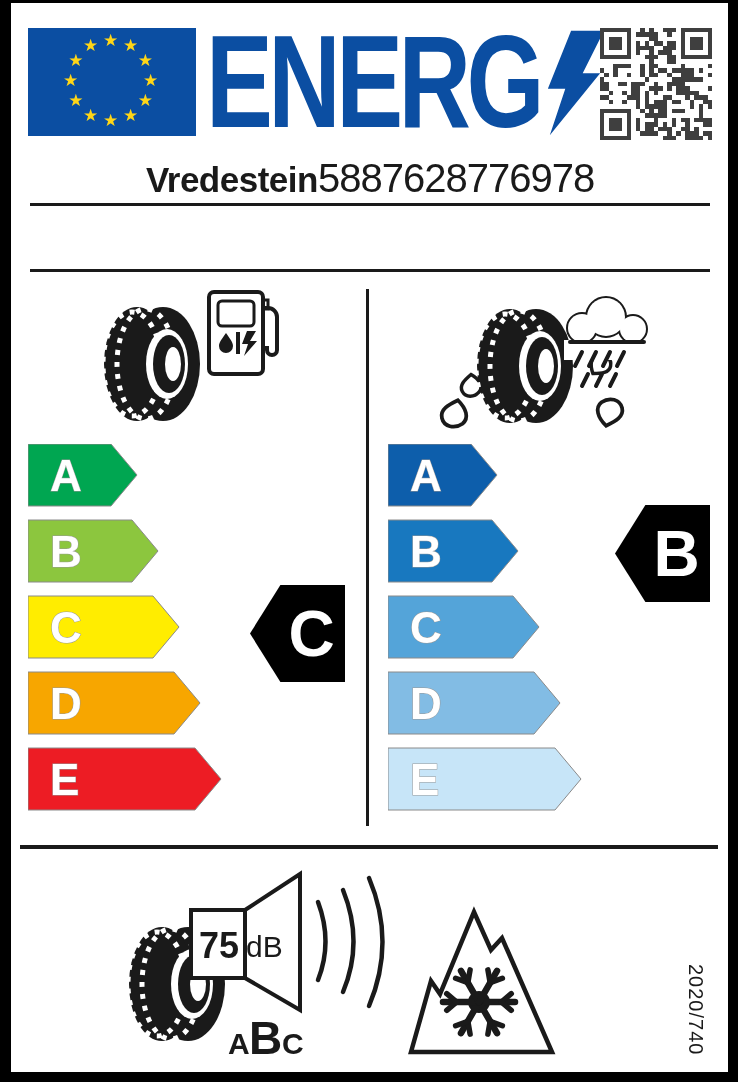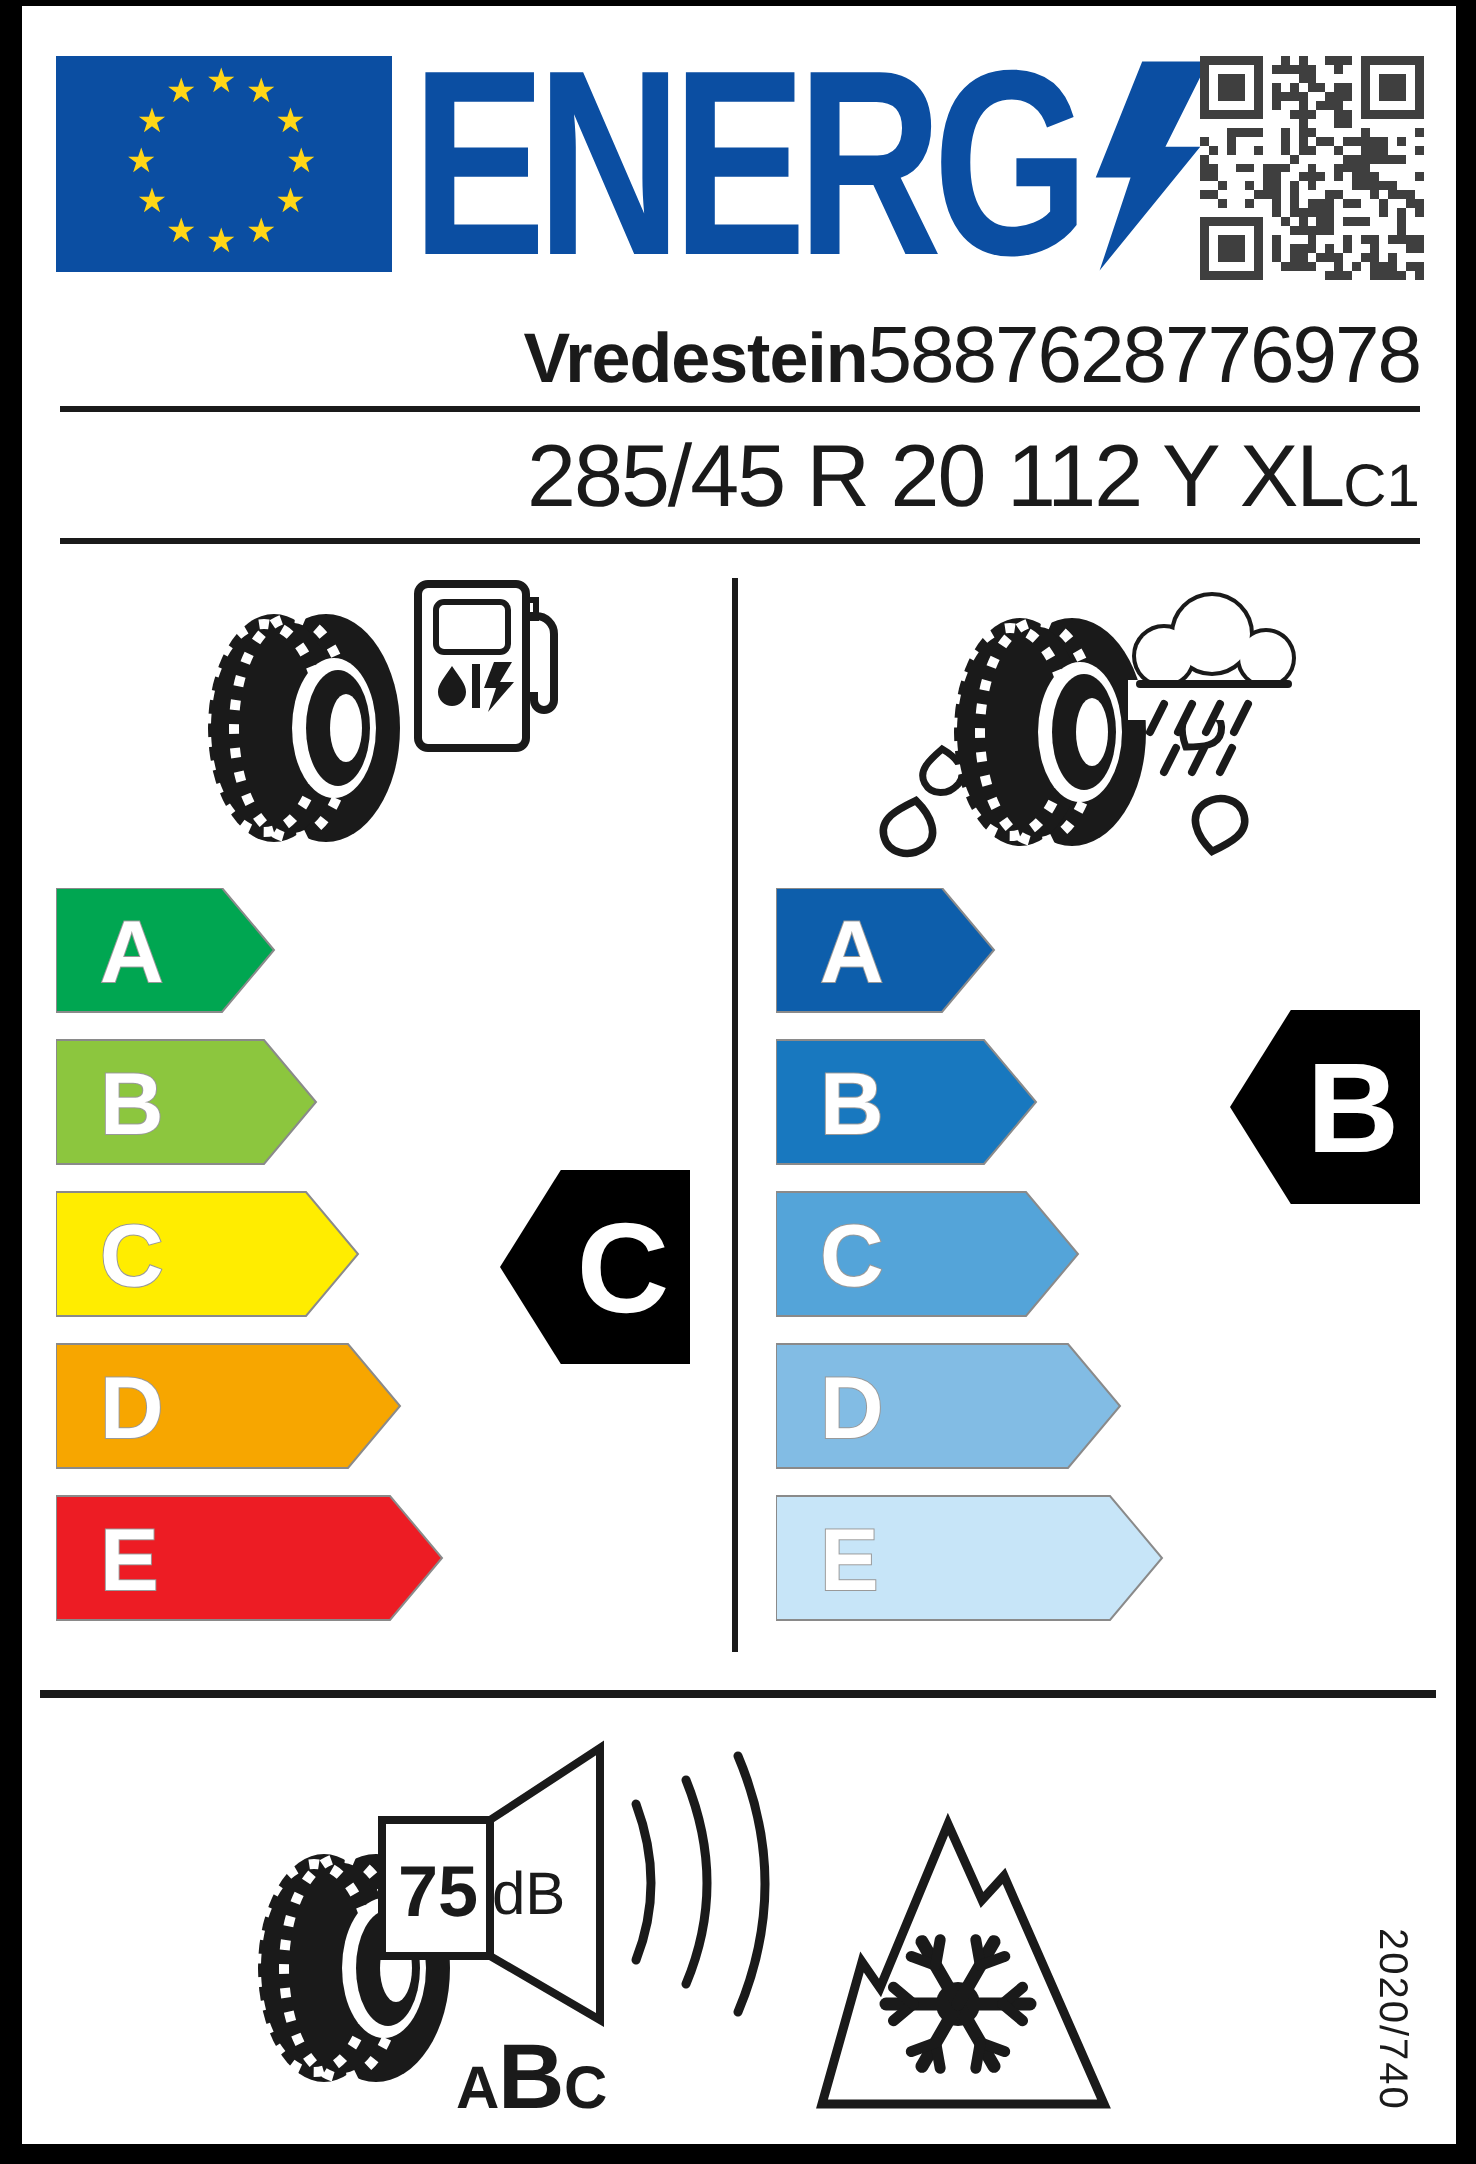--- a/index.html
+++ b/index.html
@@ -19,21 +19,21 @@
   .eu-flag { left: 28px; top: 28px; width: 168px; height: 108px; background: #0b4ea2; }
   .star { position: absolute; color: #ffd617; font-size: 17px; line-height: 1; }
   .energ {
     left: 206px; top: 16px; font-size: 132px; line-height: 1; font-weight: bold;
     color: #0b4ea2; letter-spacing: -6px; transform: scaleX(0.76); transform-origin: left top;
     white-space: nowrap;
   }
   .bolt { left: 544px; top: 28px; width: 60px; height: 110px; }
   .qr { left: 600px; top: 28px; width: 112px; height: 112px; }
   
-  .row { left: 30px; width: 680px; display: flex; justify-content: flex-end; align-items: baseline; }
+  .row { left: 30px; width: 680px; display: flex; justify-content: center; align-items: baseline; }
   .brand-row { top: 156px; }
   .brand { font-size: 35px; font-weight: bold; letter-spacing: -0.5px; }
   .ean { font-size: 40px; letter-spacing: -1px; }
   .size-row { top: 214px; }
   .size { font-size: 44px; letter-spacing: -1px; }
   .tyre-class { font-size: 30px; }
   .divider { left: 30px; width: 680px; height: 3px; background: #1a1a1a; }
   .d1 { top: 203px; } .d2 { top: 269px; }
   .vdivider { left: 366px; top: 289px; width: 3px; height: 537px; background: #1a1a1a; }
   .thick-divider { left: 20px; top: 845px; width: 698px; height: 4px; background: #1a1a1a; }
@@ -329,24 +329,20 @@
       <rect x="1" y="19" width="5" height="5" fill="#fff"></rect>
       <rect x="2" y="20" width="3" height="3" fill="#3f3f3f"></rect>
     </svg>
 
   <div class="abs row brand-row">
     <span class="brand">Vredestein</span>
     <span class="ean">5887628776978</span>
   </div>
   <div class="abs divider d1"></div>
 
-  <div class="abs row size-row">
-    <span class="size">285/45 R 20 112 Y XL</span>
-    <span class="tyre-class">C1</span>
-  </div>
   <div class="abs divider d2"></div>
 
   <div class="abs vdivider"></div>
 
   <svg class="abs icon-left" viewBox="0 0 190 150">
     <use href="#tyre" x="8" y="20" width="100" height="120"></use>
     <g>
       <rect x="164" y="16" width="9" height="9" class="wfill" stroke="#1a1a1a" stroke-width="3"></rect>
       <path d="M168,24 h5 a9,9 0 0 1 9,9 v33 a5,5 0 0 1 -10,0 v-4" class="ink"></path>
       <rect x="114" y="8" width="54" height="82" rx="5" class="wfill" stroke="#1a1a1a" stroke-width="4"></rect>

